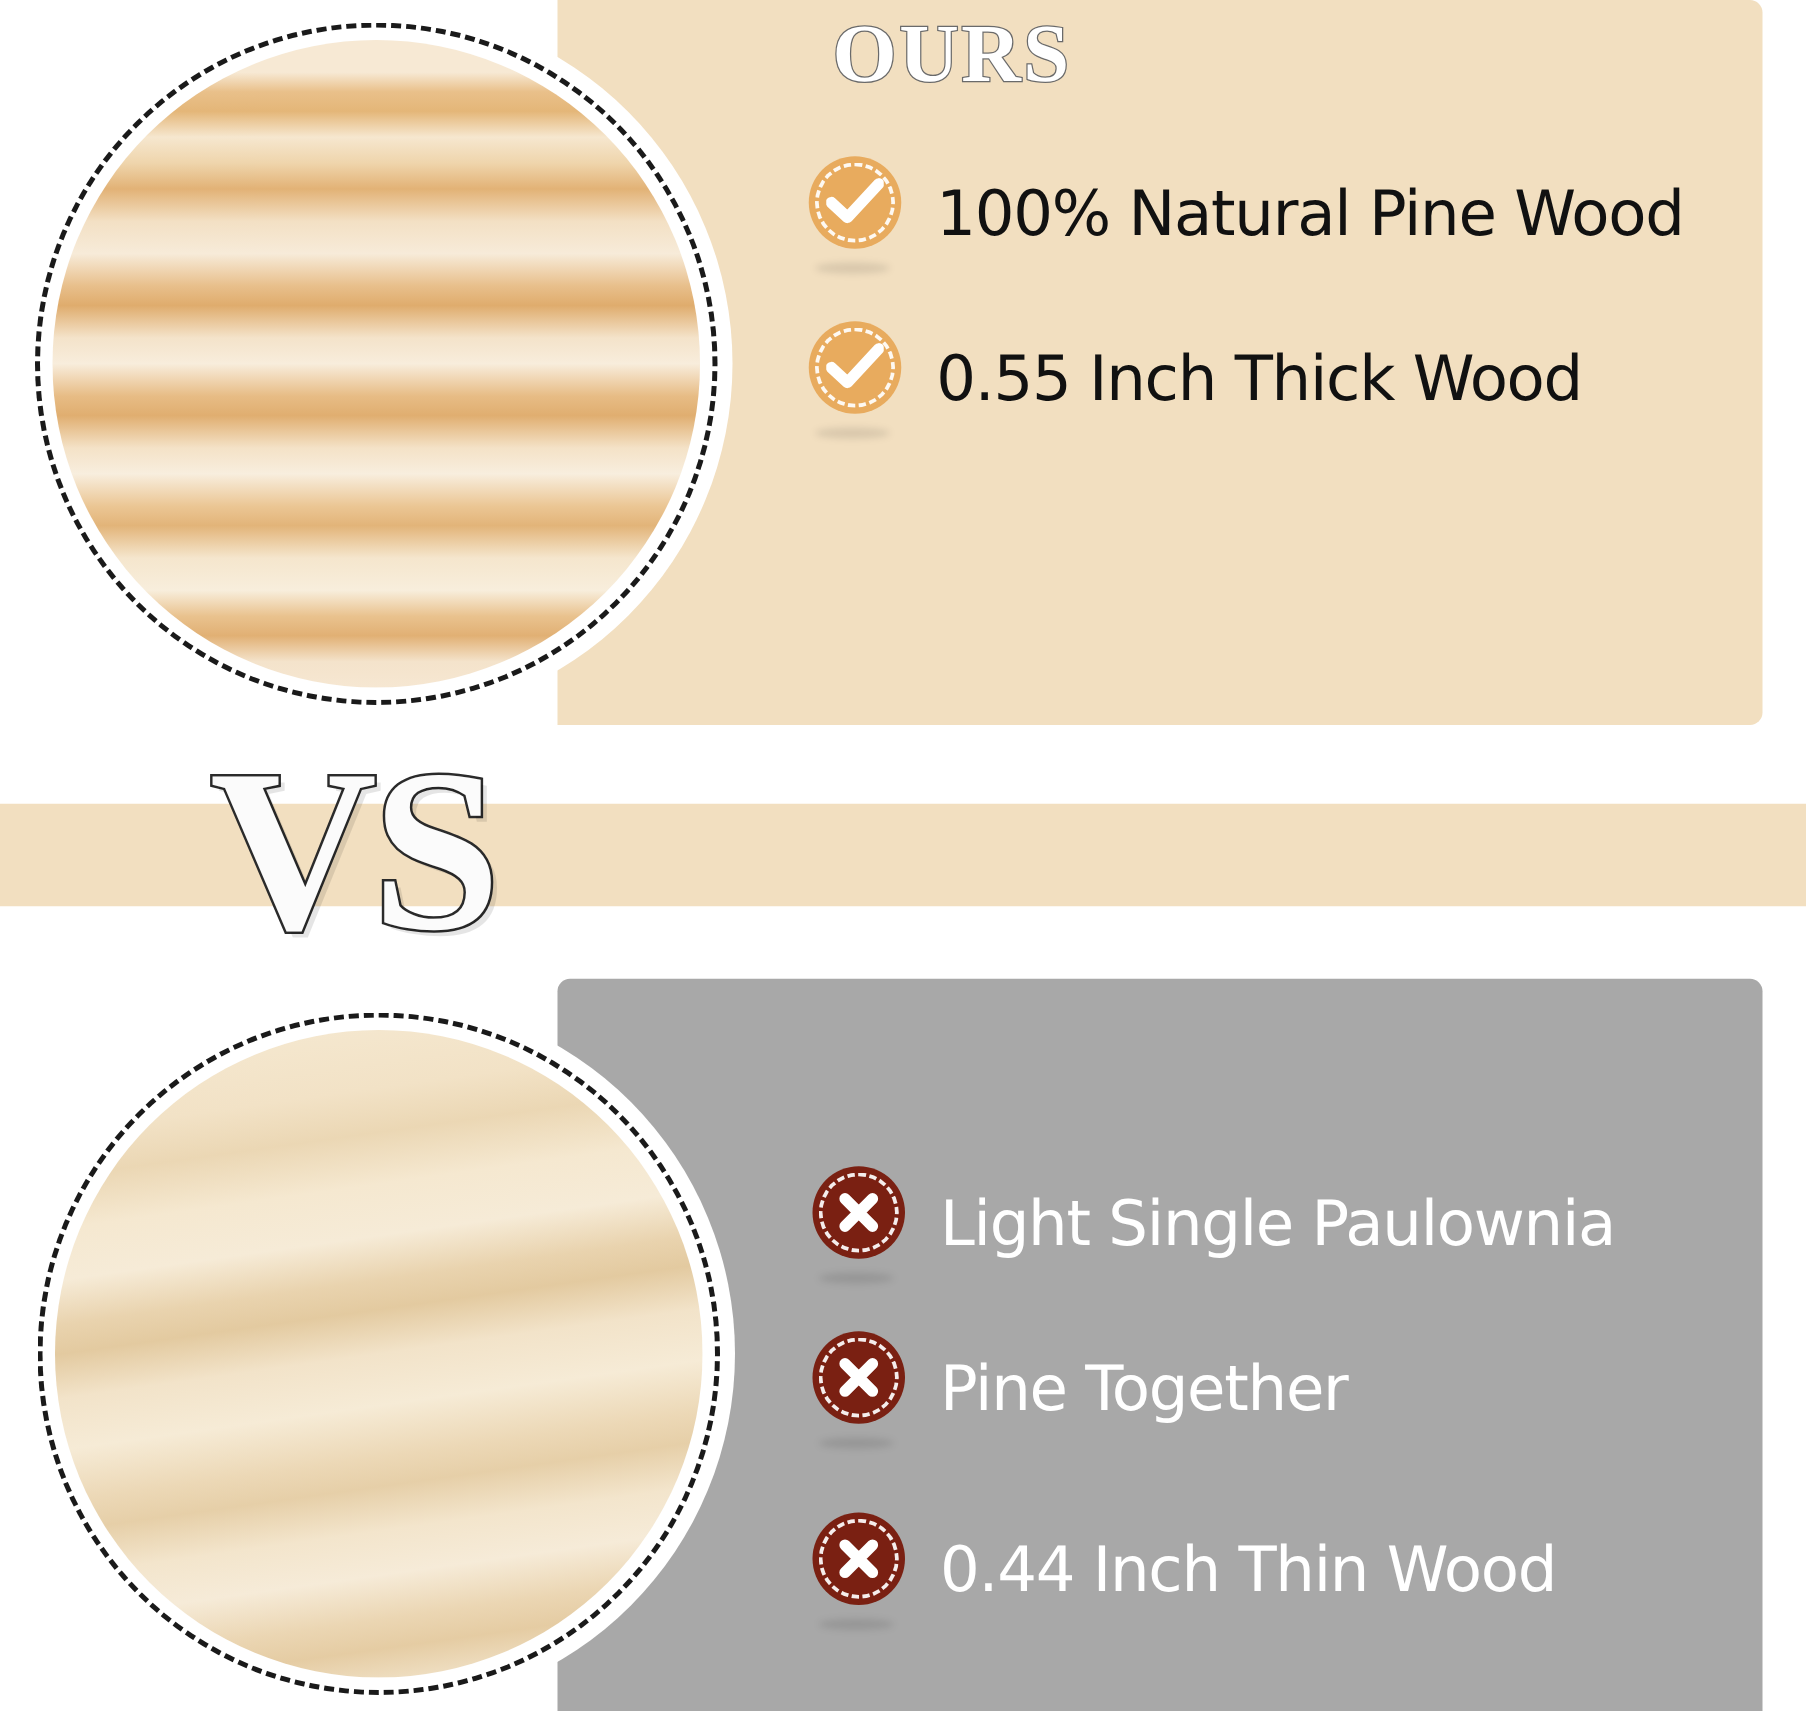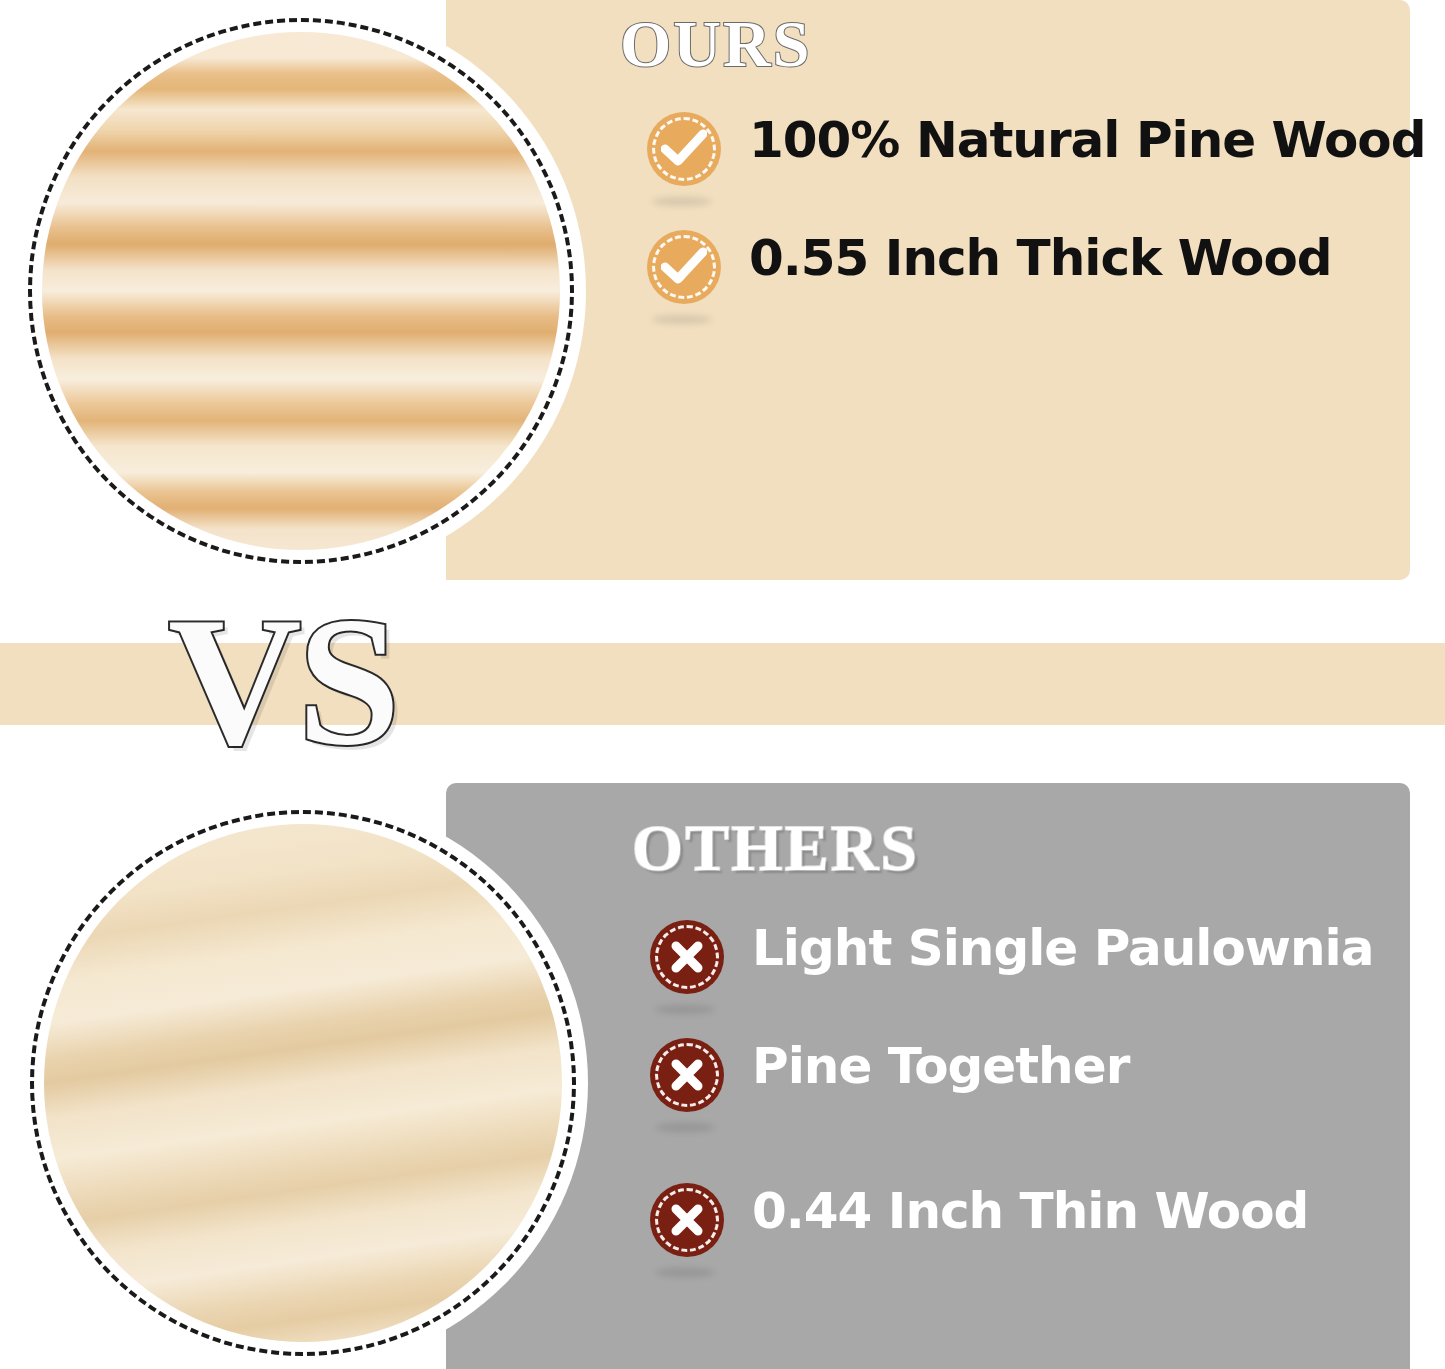--- a/index.html
+++ b/index.html
@@ -169,20 +169,21 @@
   
   .section-title {
     position: absolute;
     font-family: "Liberation Serif", serif;
     font-weight: bold;
     font-size: 66px;
     line-height: 72px;
     color: #ffffff;
     letter-spacing: 2px;
     user-select: none;
+    margin-left: 46px;
   }
   .title-ours {
     left: 620px;
     top: 8px;
     -webkit-text-stroke: 2px #6a6a6a;
     paint-order: stroke fill;
   }
   .title-others {
     left: 632px;
     top: 812px;
@@ -193,22 +194,22 @@
 
   
   .feature-list {
     position: absolute;
   }
   .list-ours   { left: 645px; top: 112px; width: 740px; }
   .list-others { left: 648px; top: 920px; width: 740px; }
 
   .feature-row {
     display: flex;
+    align-items: center;
     height: 118px;
-    font-weight: bold;
   }
   .feature-row.gap-lg { height: 145px; }
 
   
   .pin {
     position: relative;
     width: 78px;
     height: 92px;
     flex: 0 0 78px;
     margin-right: 26px;
@@ -331,21 +332,20 @@
             </svg>
           </div>
         </div>
         <div class="pin-shadow"></div>
       </div>
       <div class="feature-text text-dark">0.55 Inch Thick Wood</div>
     </div>
 
   </div>
 
-  <div class="section-title title-others">OTHERS</div>
 
   <div class="feature-list list-others">
 
     <div class="feature-row">
       <div class="pin">
         <div class="pin-body pin-cross">
           <div class="pin-dash"></div>
           <div class="pin-glyph">
             <svg width="40" height="40" viewBox="0 0 40 40" aria-hidden="true">
               <path d="M9 9 L31 31 M31 9 L9 31" fill="none" stroke="#ffffff" stroke-width="9" stroke-linecap="round"></path>

